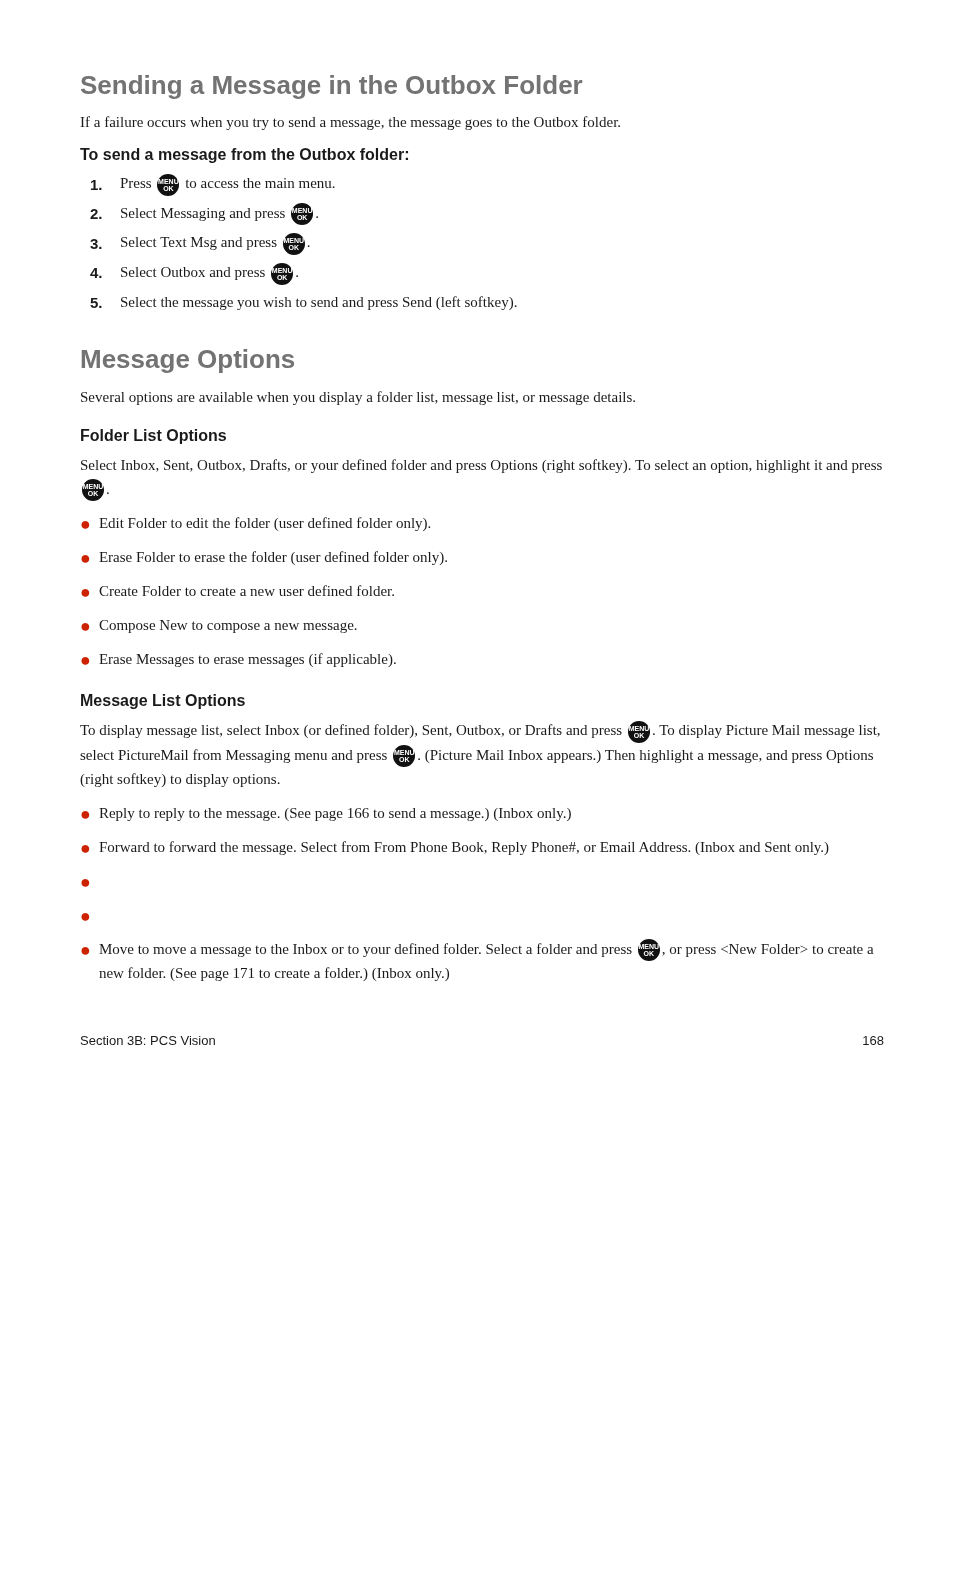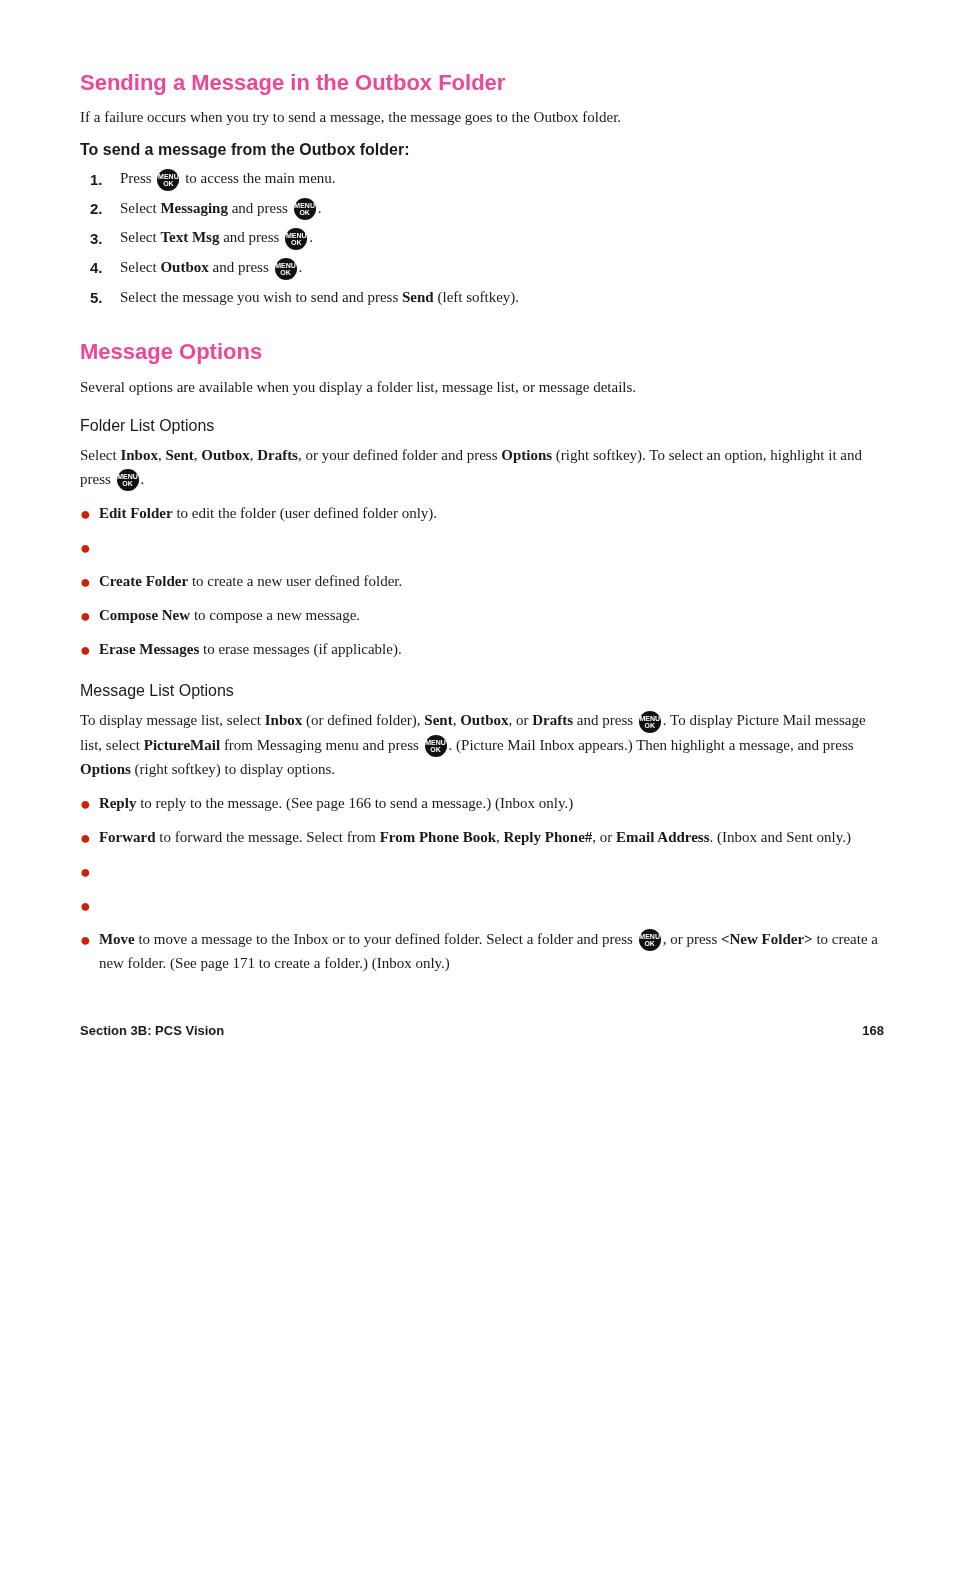--- a/index.html
+++ b/index.html
@@ -6,22 +6,22 @@
     body {
       background: #fff;
       font-family: Georgia, 'Times New Roman', serif;
       font-size: 15px;
       color: #1a1a1a;
       width: 954px;
       min-height: 1590px;
       padding: 40px 70px 40px 80px;
     }
     .section-title {
-      color: #ec4899;
-      font-size: 22px;
+      color: #737373;
+      font-size: 26px;
       font-weight: bold;
       font-family: Arial, sans-serif;
       margin-bottom: 10px;
       margin-top: 30px;
     }
     .intro-text {
       margin-bottom: 12px;
       line-height: 1.55;
     }
     .sub-heading-bold {
@@ -65,23 +65,23 @@
       vertical-align: middle;
       margin: 0 2px;
       line-height: 1;
       flex-shrink: 0;
     }
     .menu-icon-text {
       font-size: 7px;
       line-height: 1;
       text-align: center;
     }
-    b { font-weight: bold; }
+    b { font-weight: normal; }
     .subsection-title {
-      font-weight: normal;
+      font-weight: bold;
       font-family: Arial, sans-serif;
       font-size: 16px;
       margin-top: 18px;
       margin-bottom: 8px;
     }
     .body-para {
       line-height: 1.6;
       margin-bottom: 10px;
     }
     .bullet-list {
@@ -104,21 +104,21 @@
     }
     .footer {
       display: flex;
       justify-content: space-between;
       align-items: flex-end;
       margin-top: 40px;
       padding-top: 8px;
       border-top: none;
       font-family: Arial, sans-serif;
       font-size: 13px;
-      font-weight: bold;
+      font-weight: normal;
     }
     .li-content { flex: 1; }
   </style>
 </head>
 <body>
 
 <h1 class="section-title">Sending a Message in the Outbox Folder</h1>
 
 <p class="intro-text">If a failure occurs when you try to send a message, the message goes to the Outbox folder.</p>
 
@@ -163,20 +163,21 @@
     </span>.
 </p>
 
 <ul class="bullet-list">
   <li>
     <span class="bullet-dot">●</span>
     <span class="li-content"><b>Edit Folder</b> to edit the folder (user defined folder only).</span>
   </li>
   <li>
     <span class="bullet-dot">●</span>
+    <span class="li-content"><b>Erase Folder</b> to erase the folder (user defined folder only).</span>
   </li>
   <li>
     <span class="bullet-dot">●</span>
     <span class="li-content"><b>Create Folder</b> to create a new user defined folder.</span>
   </li>
   <li>
     <span class="bullet-dot">●</span>
     <span class="li-content"><b>Compose New</b> to compose a new message.</span>
   </li>
   <li>

